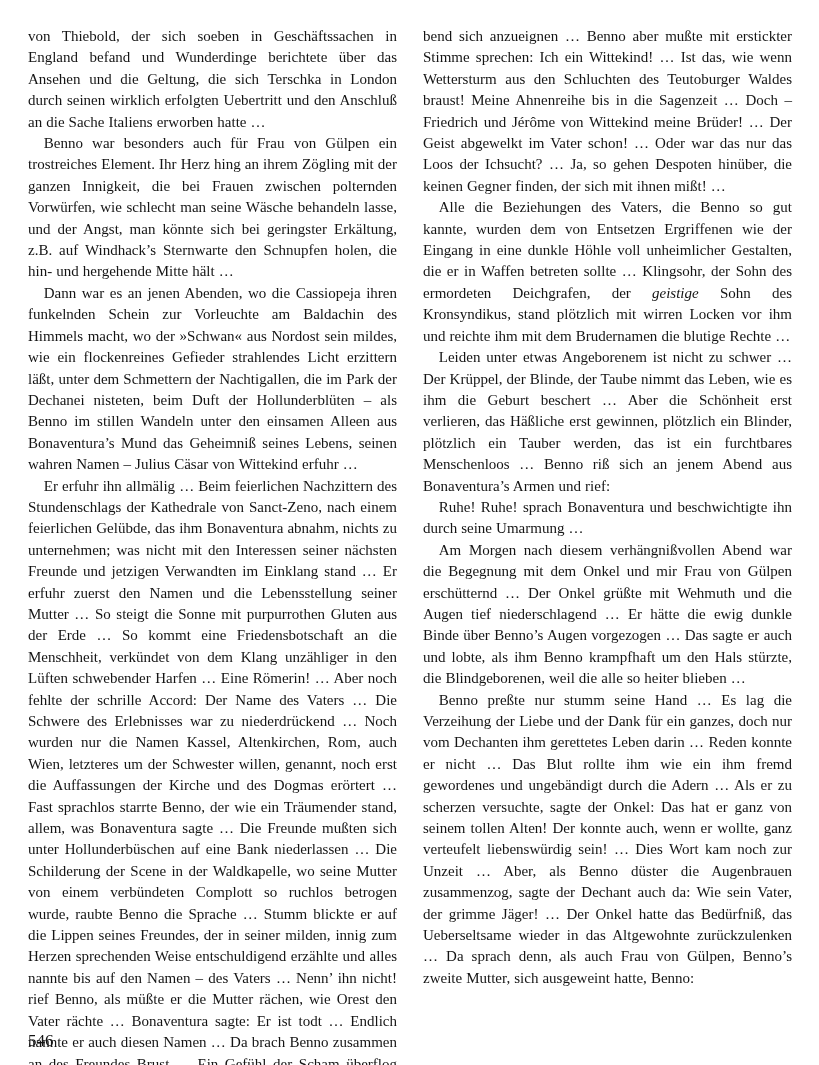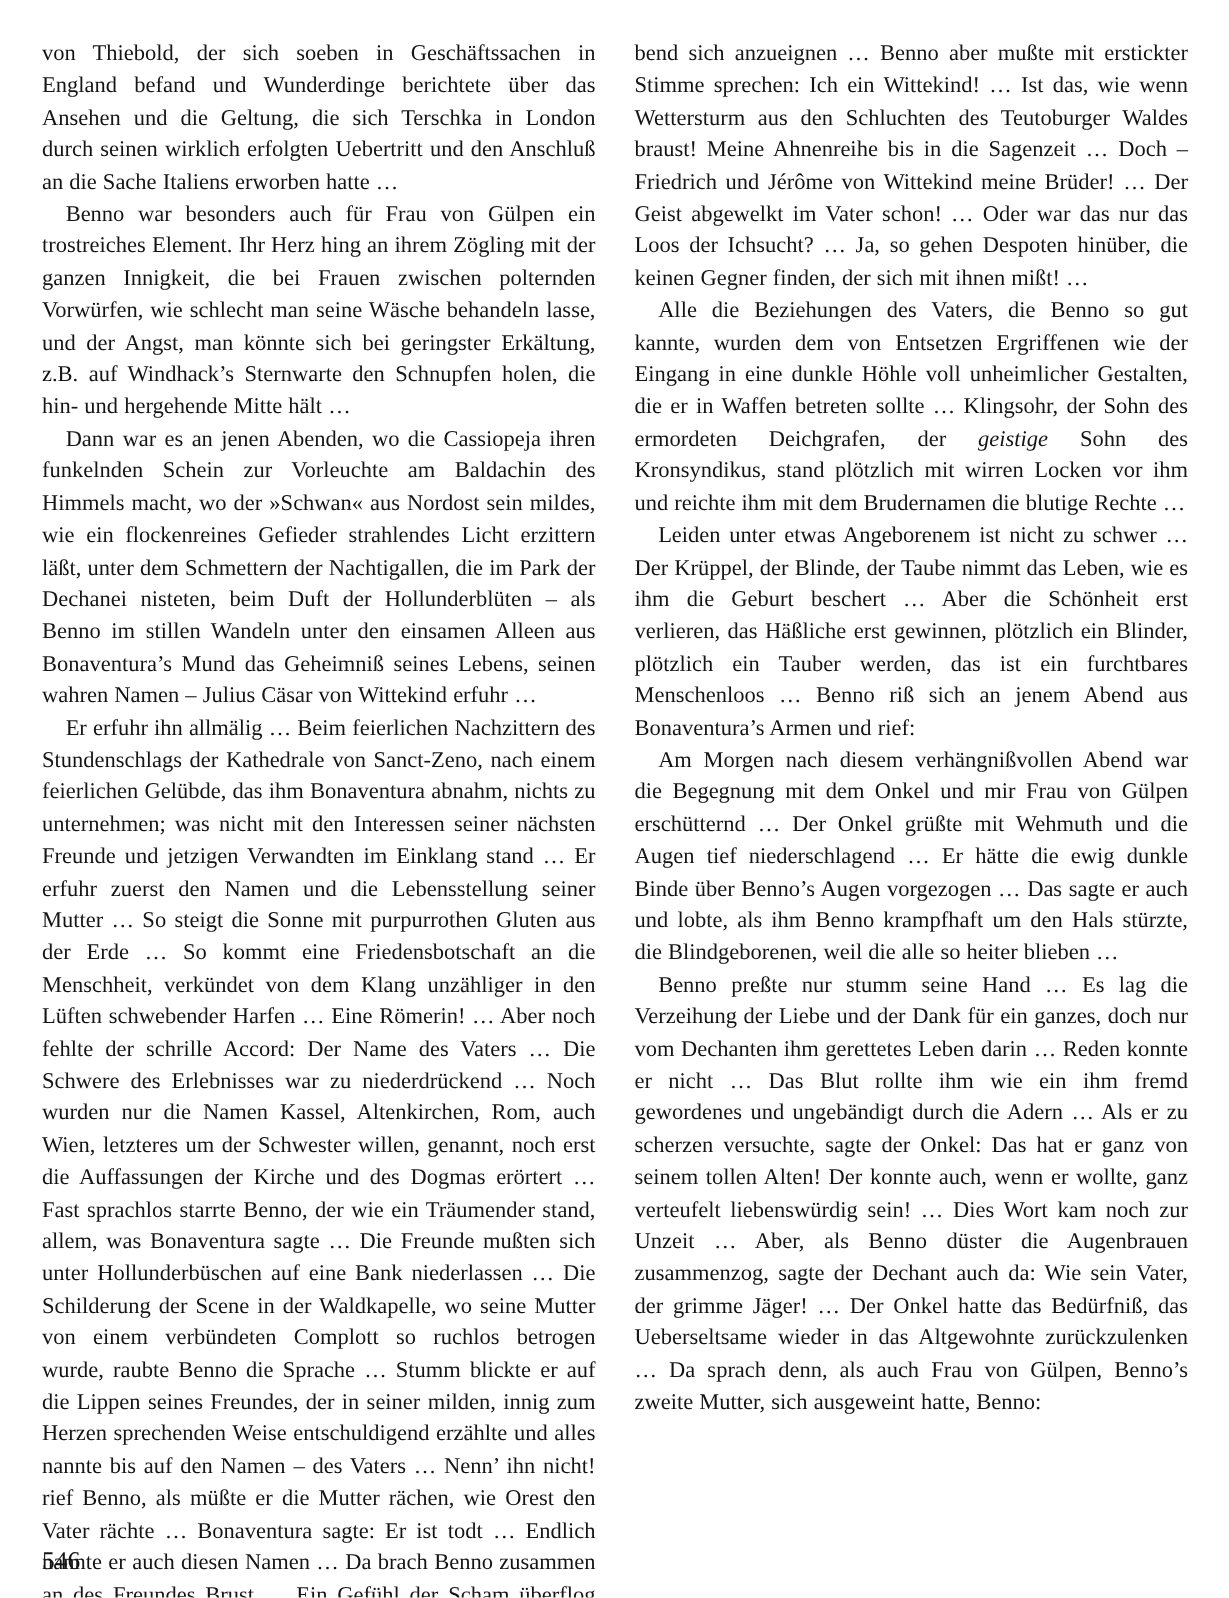--- a/index.html
+++ b/index.html
@@ -62,20 +62,21 @@
       <p class="indent">Benno war besonders auch für Frau von Gülpen ein trostreiches Element. Ihr Herz hing an ihrem Zögling mit der ganzen Innigkeit, die bei Frauen zwischen polternden Vorwürfen, wie schlecht man seine Wäsche behandeln lasse, und der Angst, man könnte sich bei geringster Erkältung, z.B. auf Windhack’s Sternwarte den Schnupfen holen, die hin- und hergehende Mitte hält …</p>
       <p class="indent">Dann war es an jenen Abenden, wo die Cassiopeja ihren funkelnden Schein zur Vorleuchte am Baldachin des Himmels macht, wo der »Schwan« aus Nordost sein mildes, wie ein flockenreines Gefieder strahlendes Licht erzittern läßt, unter dem Schmettern der Nachtigallen, die im Park der Dechanei nisteten, beim Duft der Hollunderblüten – als Benno im stillen Wandeln unter den einsamen Alleen aus Bonaventura’s Mund das Geheimniß seines Lebens, seinen wahren Namen – Julius Cäsar von Wittekind erfuhr …</p>
       <p class="indent">Er erfuhr ihn allmälig … Beim feierlichen Nachzittern des Stundenschlags der Kathedrale von Sanct-Zeno, nach einem feierlichen Gelübde, das ihm Bonaventura abnahm, nichts zu unternehmen; was nicht mit den Interessen seiner nächsten Freunde und jetzigen Verwandten im Einklang stand … Er erfuhr zuerst den Namen und die Lebensstellung seiner Mutter … So steigt die Sonne mit purpurrothen Gluten aus der Erde … So kommt eine Friedensbotschaft an die Menschheit, verkündet von dem Klang unzähliger in den Lüften schwebender Harfen … Eine Römerin! … Aber noch fehlte der schrille Accord: Der Name des Vaters … Die Schwere des Erlebnisses war zu niederdrückend … Noch wurden nur die Namen Kassel, Altenkirchen, Rom, auch Wien, letzteres um der Schwester willen, genannt, noch erst die Auffassungen der Kirche und des Dogmas erörtert … Fast sprachlos starrte Benno, der wie ein Träumender stand, allem, was Bonaventura sagte … Die Freunde mußten sich unter Hollunderbüschen auf eine Bank niederlassen … Die Schilderung der Scene in der Waldkapelle, wo seine Mutter von einem verbündeten Complott so ruchlos betrogen wurde, raubte Benno die Sprache … Stumm blickte er auf die Lippen seines Freundes, der in seiner milden, innig zum Herzen sprechenden Weise entschuldigend erzählte und alles nannte bis auf den Namen – des Vaters … Nenn’ ihn nicht! rief Benno, als müßte er die Mutter rächen, wie Orest den Vater rächte … Bonaventura sagte: Er ist todt … Endlich nannte er auch diesen Namen … Da brach Benno zusammen an des Freundes Brust … Ein Gefühl der Scham überflog ihn und wie ein Gifthauch südlicher Luft nahm ihm den Athem … Auf die so plötzlich aufgesprungene Blüte seines wunderbaren Daseins das störende Wälzen eines großen giftigen Skorpions …</p>
 
     </div>
 
     <div class="col">
       <p>bend sich anzueignen … Benno aber mußte mit erstickter Stimme sprechen: Ich ein Wittekind! … Ist das, wie wenn Wettersturm aus den Schluchten des Teutoburger Waldes braust! Meine Ahnenreihe bis in die Sagenzeit … Doch – Friedrich und Jérôme von Wittekind meine Brüder! … Der Geist abgewelkt im Vater schon! … Oder war das nur das Loos der Ichsucht? … Ja, so gehen Despoten hinüber, die keinen Gegner finden, der sich mit ihnen mißt! …</p>
       <p class="indent"><span>Alle die Beziehungen des Vaters, die Benno so gut kannte, wurden dem von Entsetzen Ergriffenen wie der Eingang in eine dunkle Höhle voll unheimlicher Gestalten, die er in Waffen betreten sollte … Klingsohr, der Sohn des ermordeten Deichgrafen, der </span><em>geistige</em><span> Sohn des Kronsyndikus, stand plötzlich mit wirren Locken vor ihm und reichte ihm mit dem Brudernamen die blutige Rechte …</span></p>
       <p class="indent">Leiden unter etwas Angeborenem ist nicht zu schwer … Der Krüppel, der Blinde, der Taube nimmt das Leben, wie es ihm die Geburt beschert … Aber die Schönheit erst verlieren, das Häßliche erst gewinnen, plötzlich ein Blinder, plötzlich ein Tauber werden, das ist ein furchtbares Menschenloos … Benno riß sich an jenem Abend aus Bonaventura’s Armen und rief:</p>
+      <p class="indent">Ruhe! Ruhe! sprach Bonaventura und beschwichtigte ihn durch seine Umarmung …</p>
       <p class="indent">Am Morgen nach diesem verhängnißvollen Abend war die Begegnung mit dem Onkel und mir Frau von Gülpen erschütternd … Der Onkel grüßte mit Wehmuth und die Augen tief niederschlagend … Er hätte die ewig dunkle Binde über Benno’s Augen vorgezogen … Das sagte er auch und lobte, als ihm Benno krampfhaft um den Hals stürzte, die Blindgeborenen, weil die alle so heiter blieben …</p>
       <p class="indent">Benno preßte nur stumm seine Hand … Es lag die Verzeihung der Liebe und der Dank für ein ganzes, doch nur vom Dechanten ihm gerettetes Leben darin … Reden konnte er nicht … Das Blut rollte ihm wie ein ihm fremd gewordenes und ungebändigt durch die Adern … Als er zu scherzen versuchte, sagte der Onkel: Das hat er ganz von seinem tollen Alten! Der konnte auch, wenn er wollte, ganz verteufelt liebenswürdig sein! … Dies Wort kam noch zur Unzeit … Aber, als Benno düster die Augenbrauen zusammenzog, sagte der Dechant auch da: Wie sein Vater, der grimme Jäger! … Der Onkel hatte das Bedürfniß, das Ueberseltsame wieder in das Altgewohnte zurückzulenken … Da sprach denn, als auch Frau von Gülpen, Benno’s zweite Mutter, sich ausgeweint hatte, Benno:</p>
 
     </div>
 
   </div>
 </div>
 
 <div class="page-number">546</div>
 

